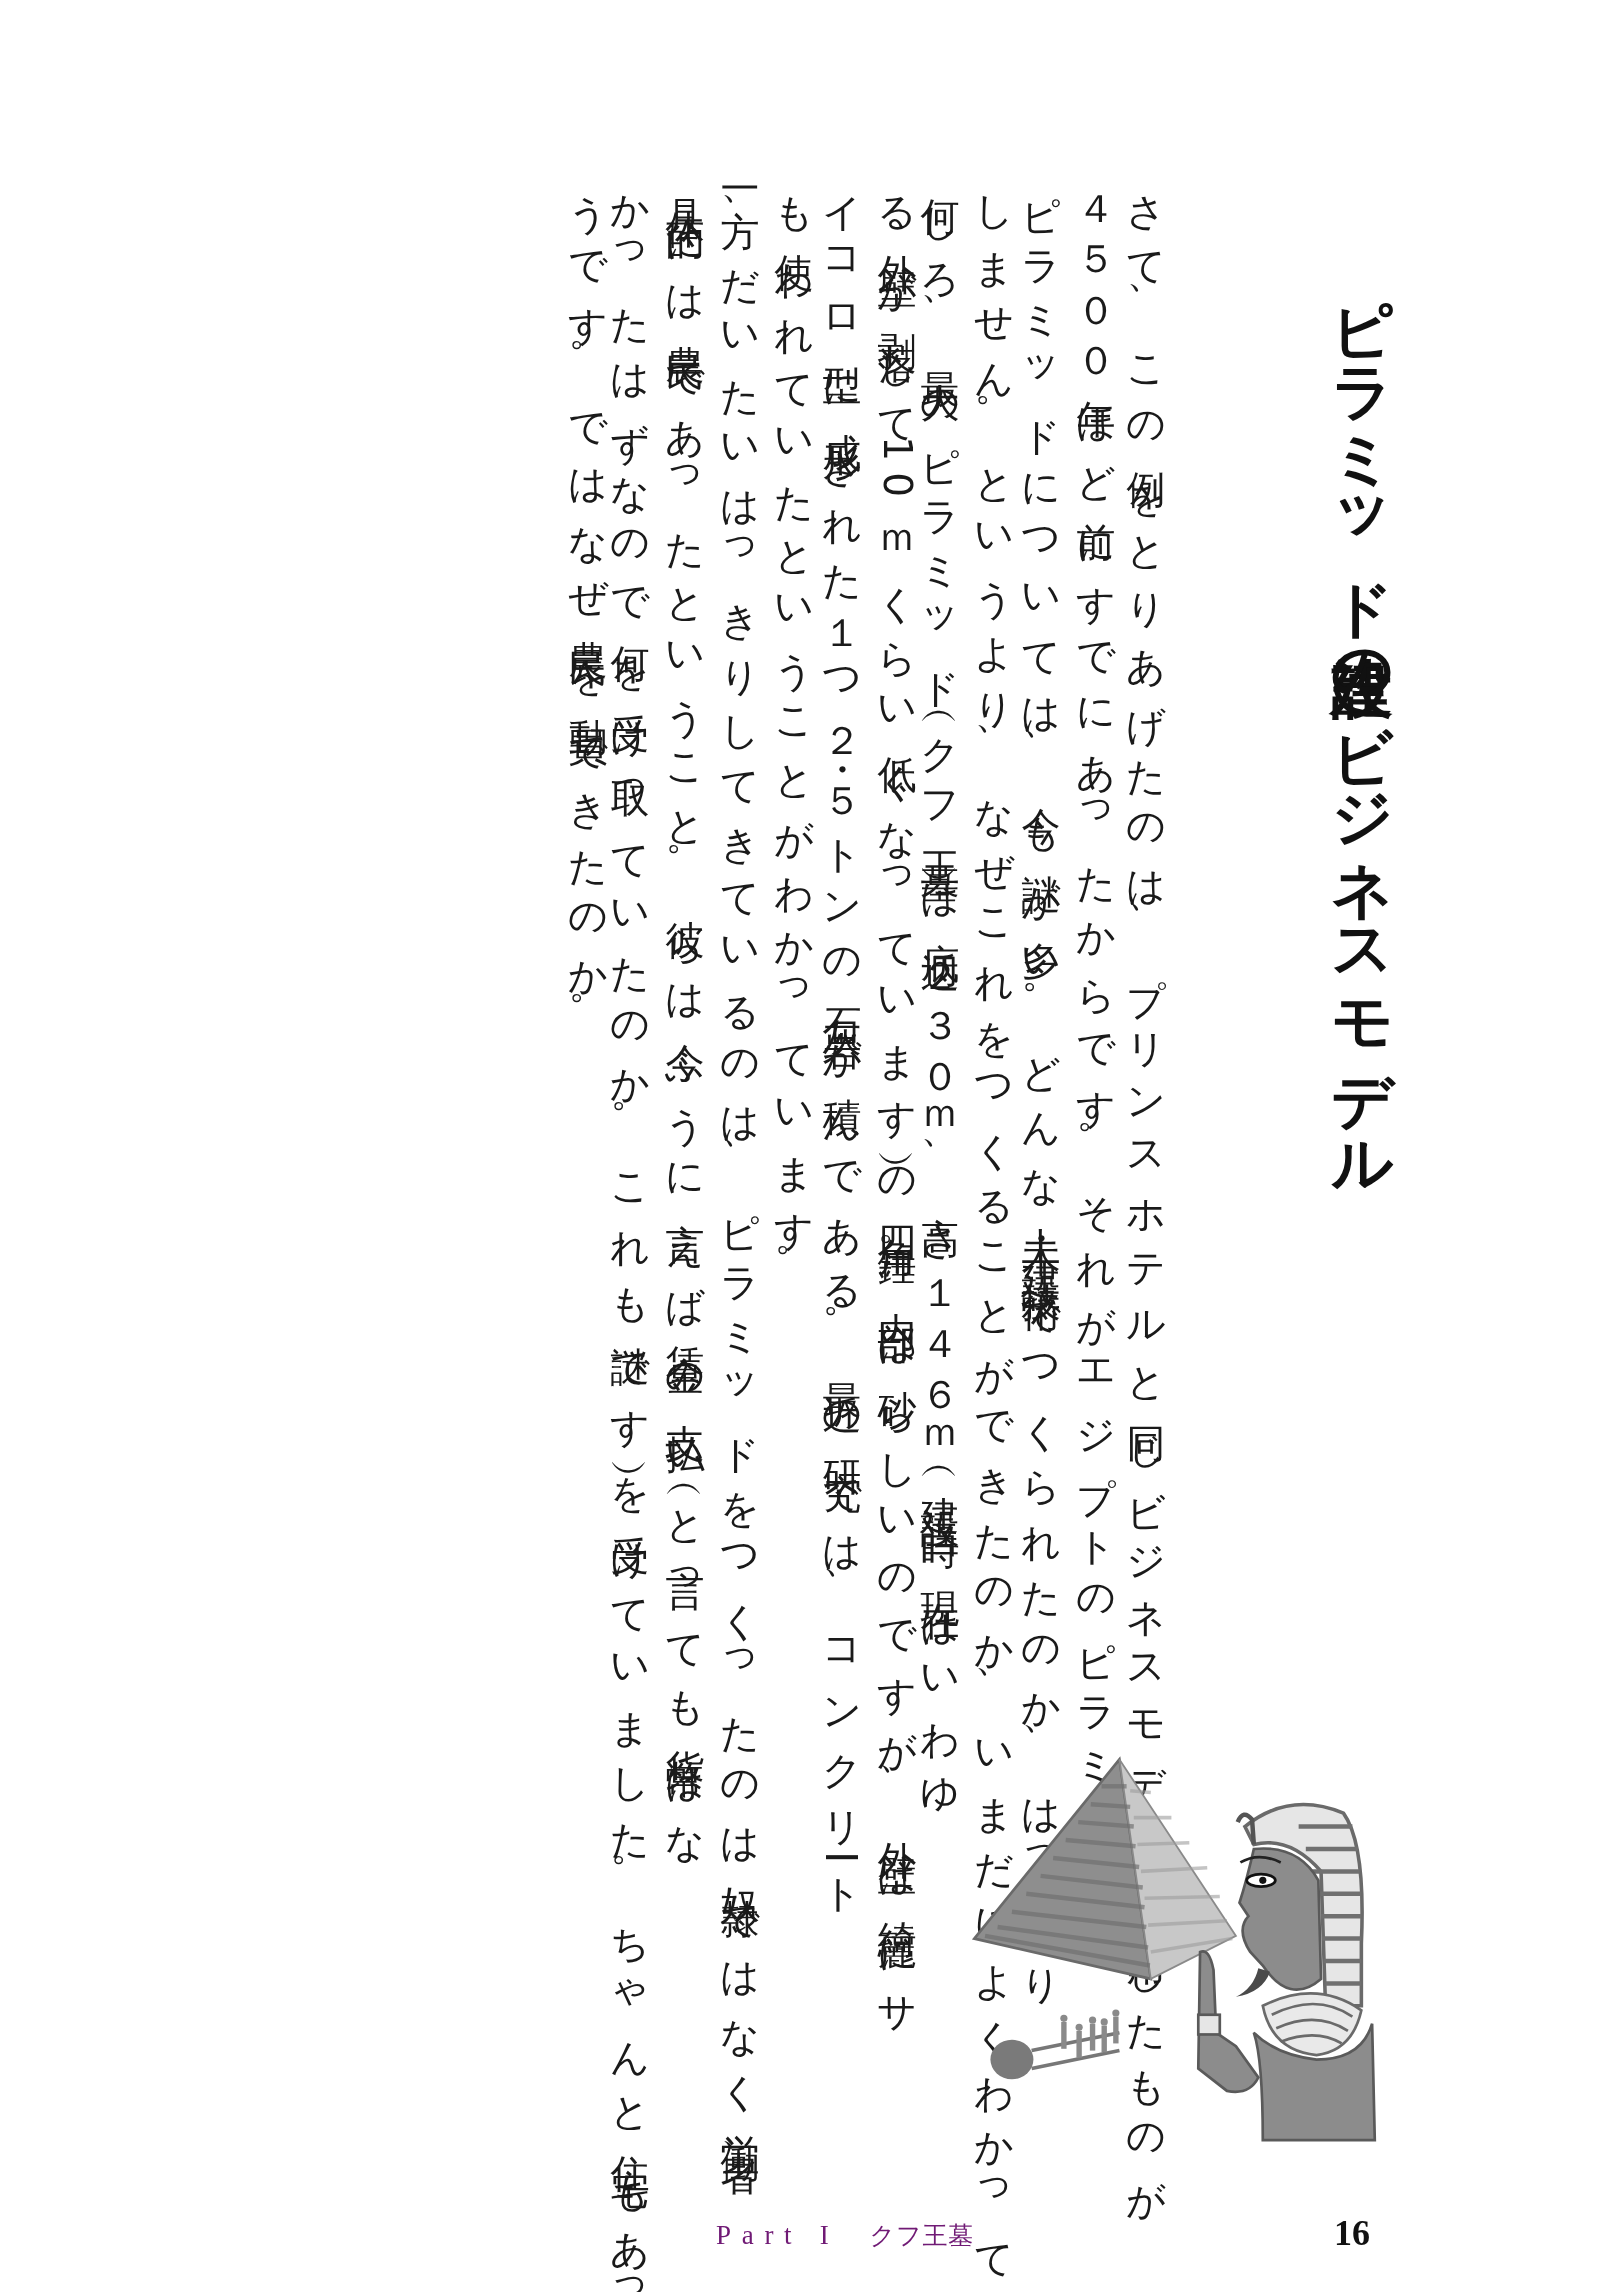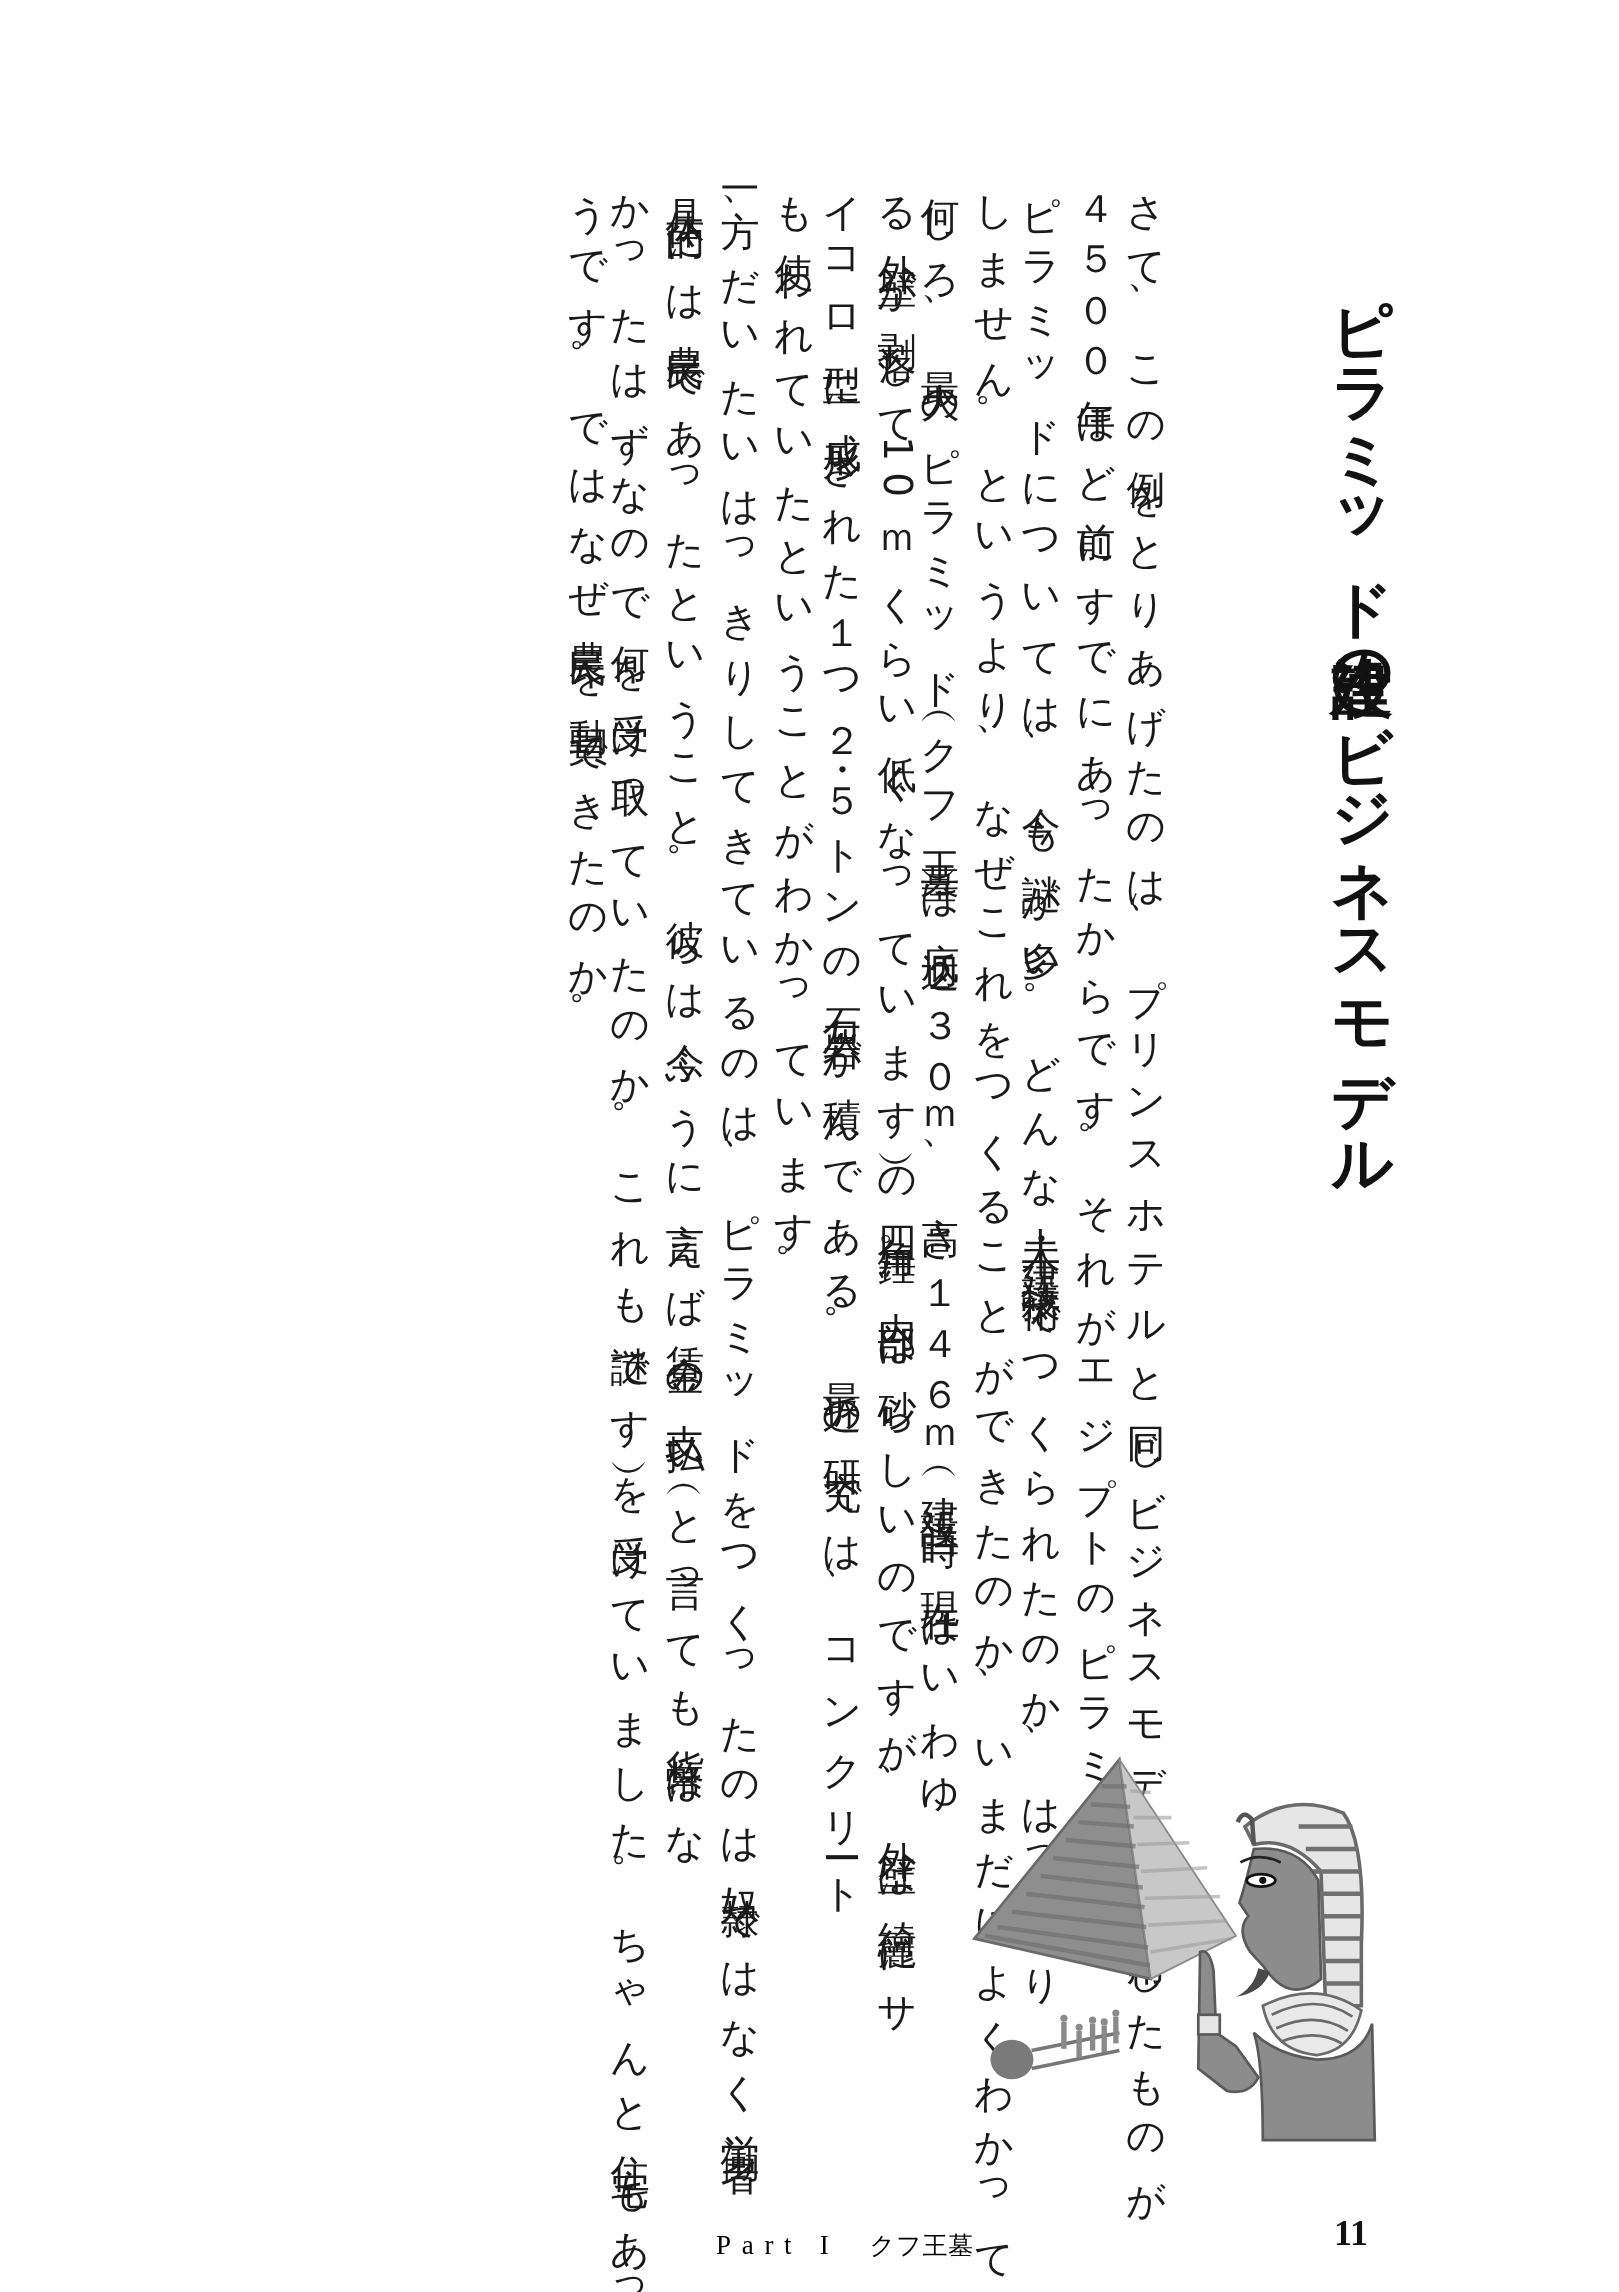--- a/index.html
+++ b/index.html
@@ -58,24 +58,23 @@
       width: 502px;
       height: 448px;
     }
     
     .footer {
       position: absolute;
       top: 2219px;
       left: 716px;
       font-family: "Liberation Serif", "DejaVu Serif", serif;
       font-size: 27px;
-      color: #000000;
+      color: #701a75;
       display: flex;
       align-items: baseline;
-      margin-top: 10px;
     }
     .footer-part {
       letter-spacing: 10.7px;
     }
     .footer-chapter {
       margin-left: 30px;
       font-family: "DejaVu Sans", "Liberation Sans", sans-serif;
       font-size: 25px;
       letter-spacing: 0.9px;
     }
@@ -189,16 +188,16 @@
 
       <path d="M260,240 Q270,235 275,260 L278,330 L300,345 L325,380 Q315,400 290,395 L258,370 Z" fill="#8c8c8c" stroke="#5a5a5a" stroke-width="3"></path>
       <rect x="258" y="310" width="24" height="22" fill="#e6e6e6" stroke="#5a5a5a" stroke-width="3"></rect>
     </svg>
   </div>
 
   <div class="footer">
     <span class="footer-part">Part I</span>
     <span class="footer-chapter">クフ王墓</span>
   </div>
-  <div class="page-number">11</div>
+  <div class="page-number">16</div>
 
 </div>
 
 
 </body></html>

